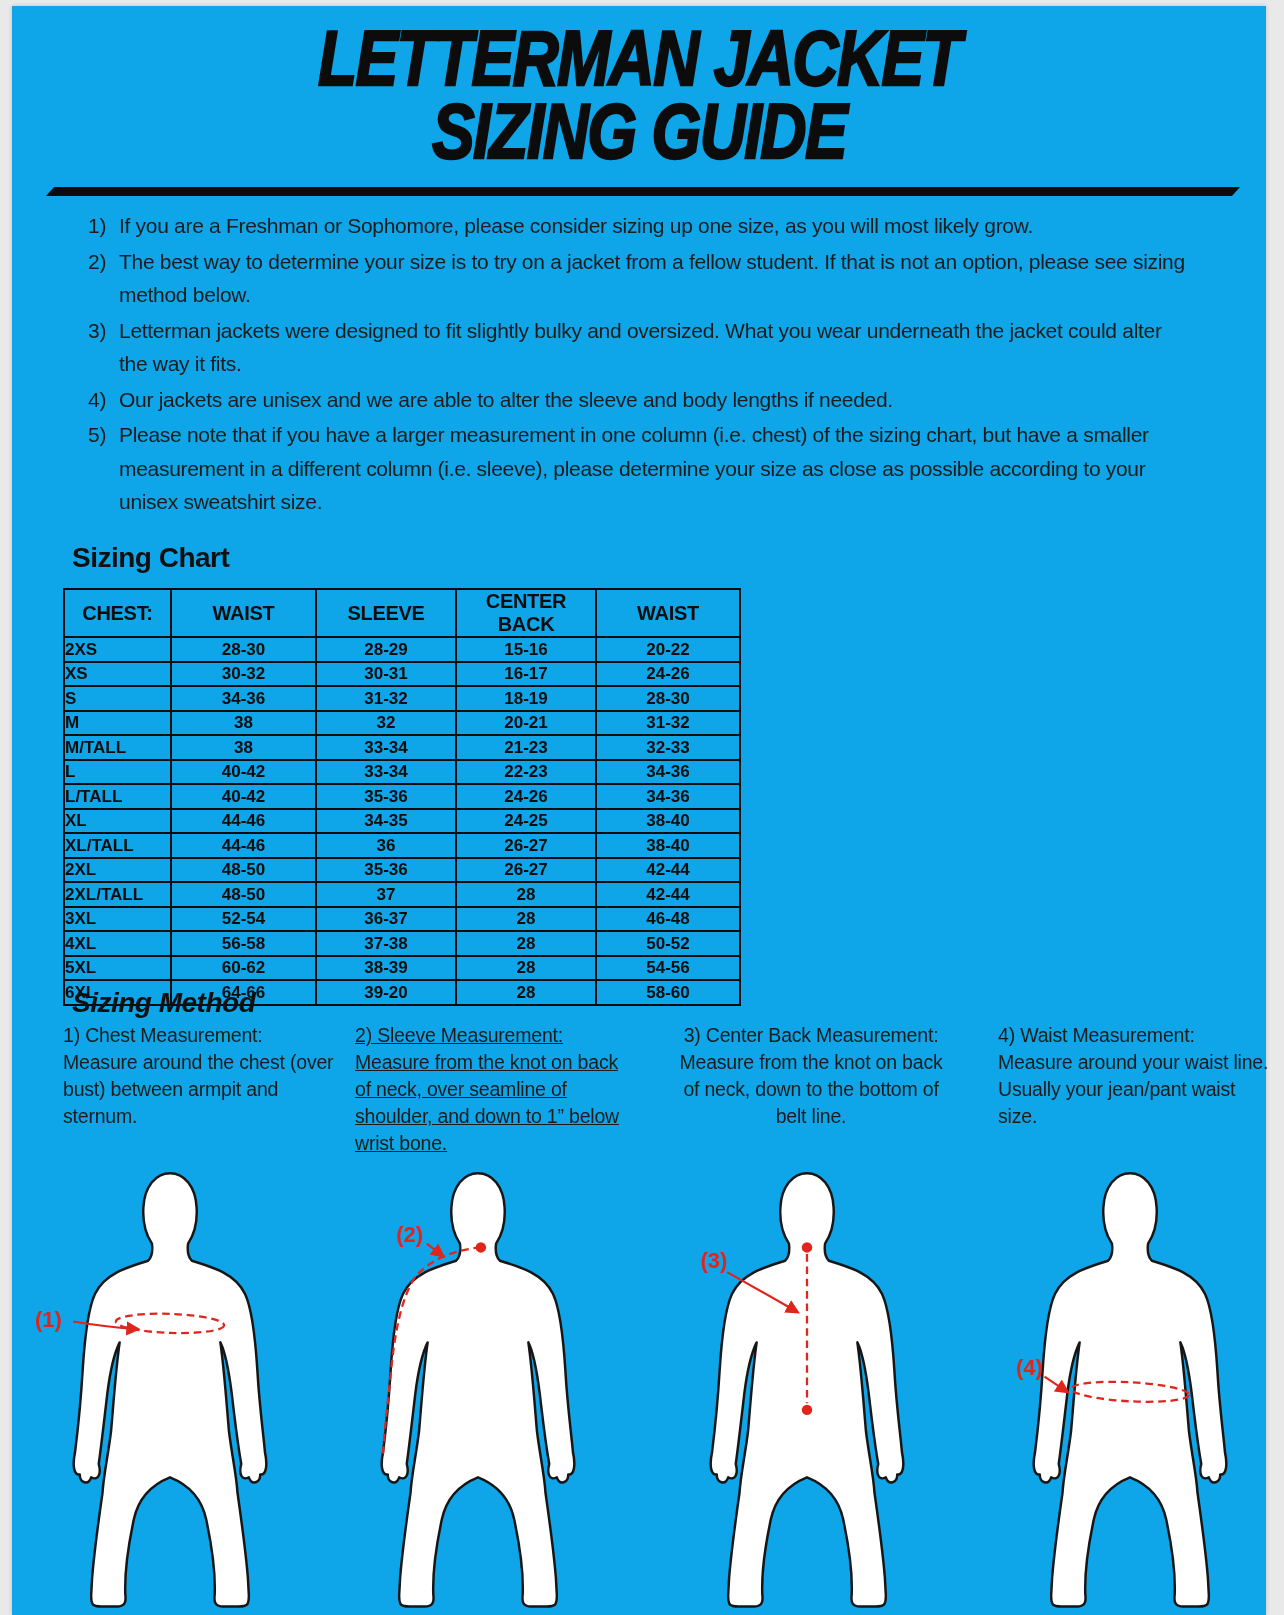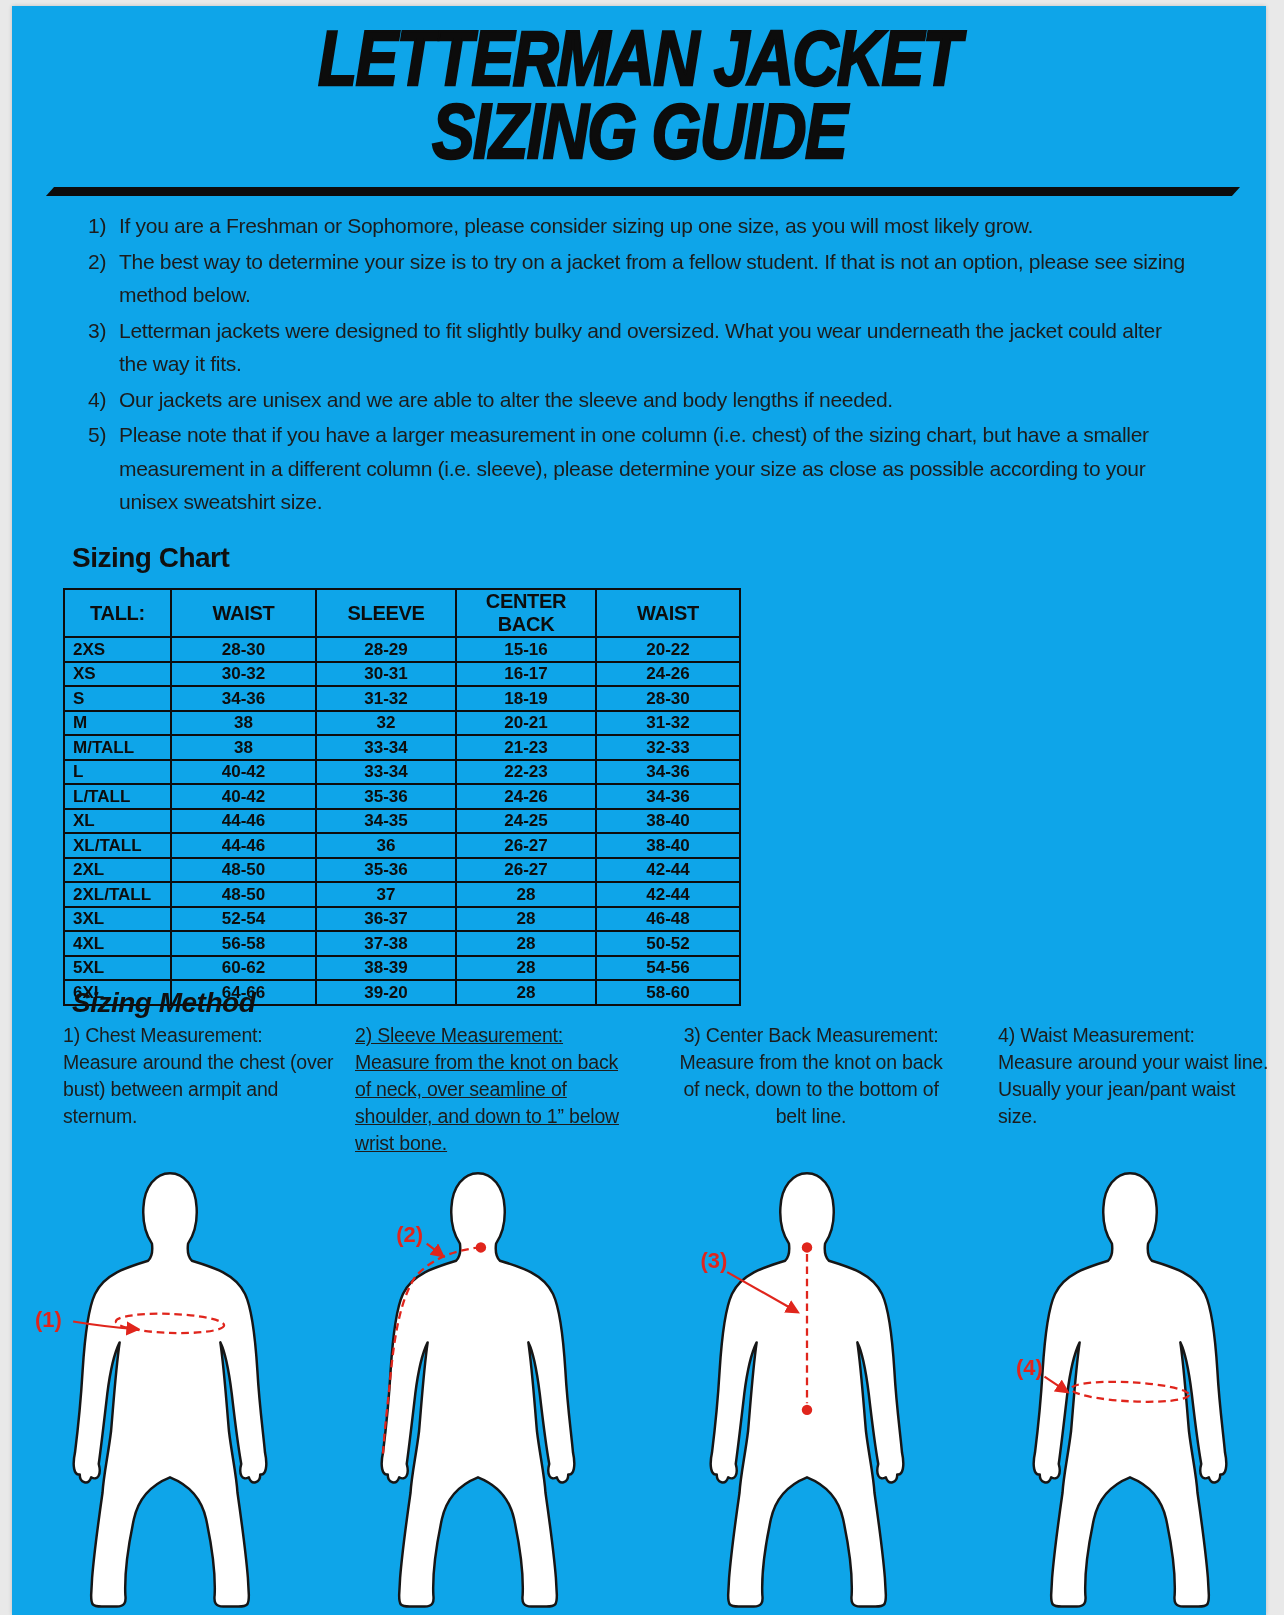--- a/index.html
+++ b/index.html
@@ -38,21 +38,21 @@
   }
   #chart-heading{top:536px;left:60px;}
   #method-heading{top:981px;left:60px;font-style:italic;}
   .sizing-table{
     position:absolute;top:582px;left:51px;width:676px;
     border-collapse:collapse;color:#0d0d0d;text-align:center;table-layout:fixed;
   }
   .sizing-table th,.sizing-table td{border:2px solid #0d0d0d;padding:0;}
   .sizing-table th{font-size:20px;height:31px;letter-spacing:-.3px;}
   .sizing-table td{font-size:17px;font-weight:700;height:22.5px;line-height:1;}
-  .sizing-table td:first-child{text-align:left;padding-left:8px;border-radius:9px;}
+  .sizing-table td:first-child{text-align:left;padding-left:0;border-radius:9px;}
   .method{
     position:absolute;top:1016px;width:272px;font-size:19.5px;
     line-height:27px;color:#1c1c1c;letter-spacing:-.2px;
   }
   .m1{left:51px;}.m2{left:343px;text-decoration:underline;}.m3{left:663px;text-align:center;}.m4{left:986px;}
   .figures{position:absolute;top:1148px;left:0;width:1254px;height:468px;}
   .silhouette{fill:#ffffff;stroke:#161616;stroke-width:2.6;stroke-linejoin:round;stroke-linecap:round;}
   .red-dash{fill:none;stroke:var(--annotation-red);stroke-width:2.4;stroke-dasharray:8 5;}
   .red-line{fill:none;stroke:var(--annotation-red);stroke-width:2.3;}
   .red-dot{fill:var(--annotation-red);}
@@ -83,21 +83,21 @@
   <table class="sizing-table">
     <colgroup>
       <col style="width:107px">
         <col style="width:145px">
         <col style="width:140px">
         <col style="width:140px">
         <col style="width:144px">
     </colgroup>
     <thead>
       <tr>
-          <th>TALL:</th>
+          <th>CHEST:</th>
           <th>WAIST</th>
           <th>SLEEVE</th>
           <th>CENTER BACK</th>
           <th>WAIST</th>
         </tr>
     </thead>
     <tbody>
         <tr>
           <td>2XS</td>
           <td>28-30</td>

